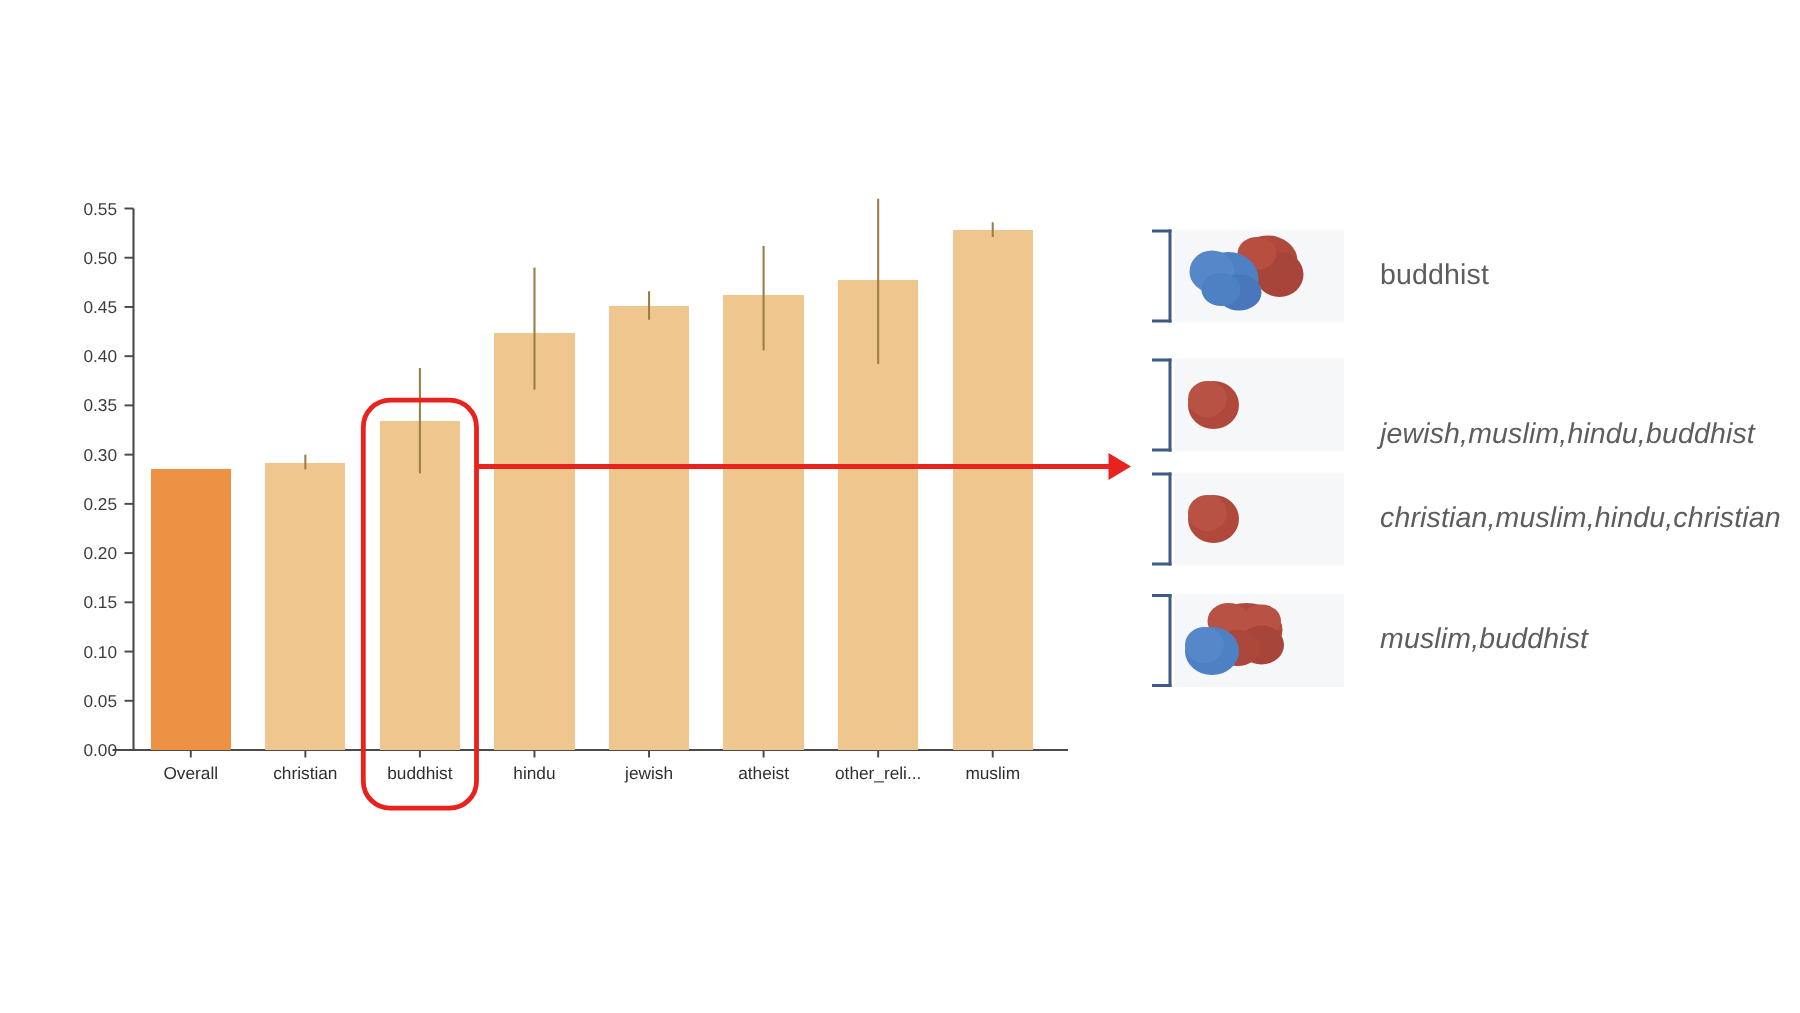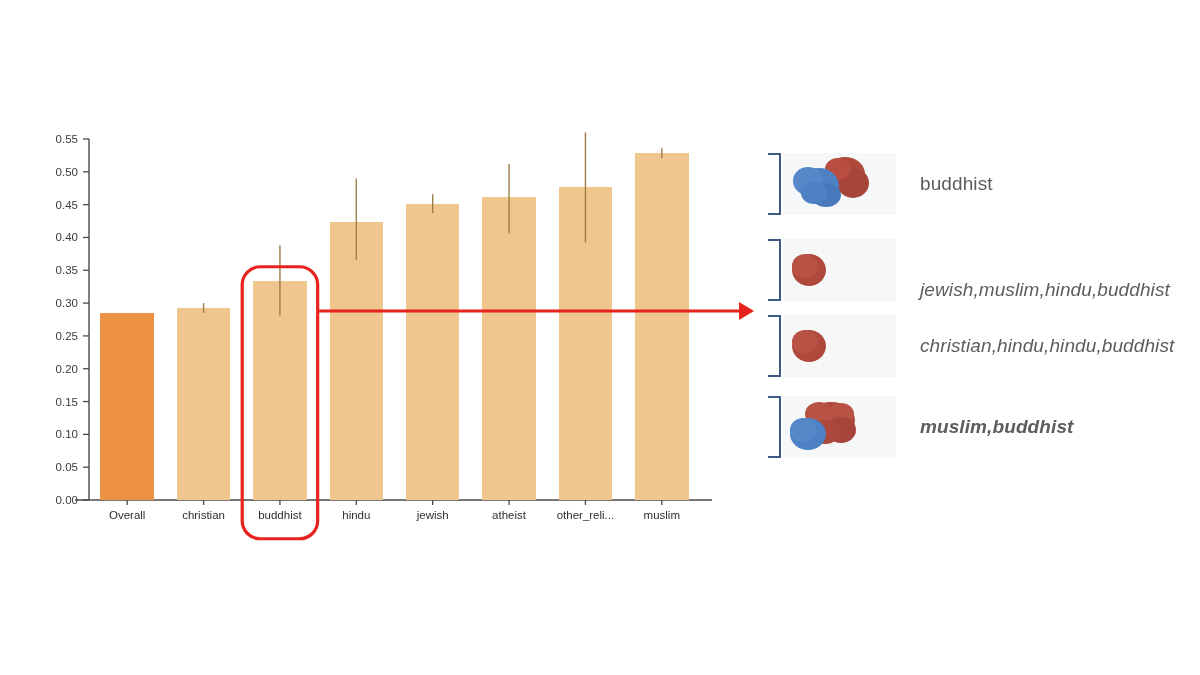--- a/index.html
+++ b/index.html
@@ -213,24 +213,24 @@
   </div>
 
   <div class="legend-row" style="top:162px;">
     <div class="legend-bracket"></div>
     <div class="legend-thumb">
       <svg width="113" height="62" viewBox="0 0 113 62">
         <ellipse cx="26" cy="31" rx="17" ry="16" fill="#B0493C"></ellipse>
         <ellipse cx="22" cy="27" rx="13" ry="12" fill="#B85244"></ellipse>
       </svg>
     </div>
-    <div class="legend-label italic">christian,hindu,hindu,buddhist</div>
-  </div>
-
-  <div class="legend-row" style="top:243px;font-weight:bold;">
+    <div class="legend-label italic">christian,muslim,hindu,christian</div>
+  </div>
+
+  <div class="legend-row" style="top:243px;">
     <div class="legend-bracket"></div>
     <div class="legend-thumb">
       <svg width="113" height="62" viewBox="0 0 113 62">
         <g>
           <ellipse cx="48" cy="24" rx="24" ry="18" fill="#B0493C"></ellipse>
           <ellipse cx="36" cy="18" rx="14" ry="12" fill="#B85244"></ellipse>
           <ellipse cx="58" cy="18" rx="13" ry="11" fill="#B85244"></ellipse>
           <ellipse cx="58" cy="34" rx="15" ry="13" fill="#A8453A"></ellipse>
           <ellipse cx="42" cy="36" rx="15" ry="12" fill="#AB473B"></ellipse>
           <ellipse cx="25" cy="38" rx="18" ry="16" fill="#4E80C4"></ellipse>

